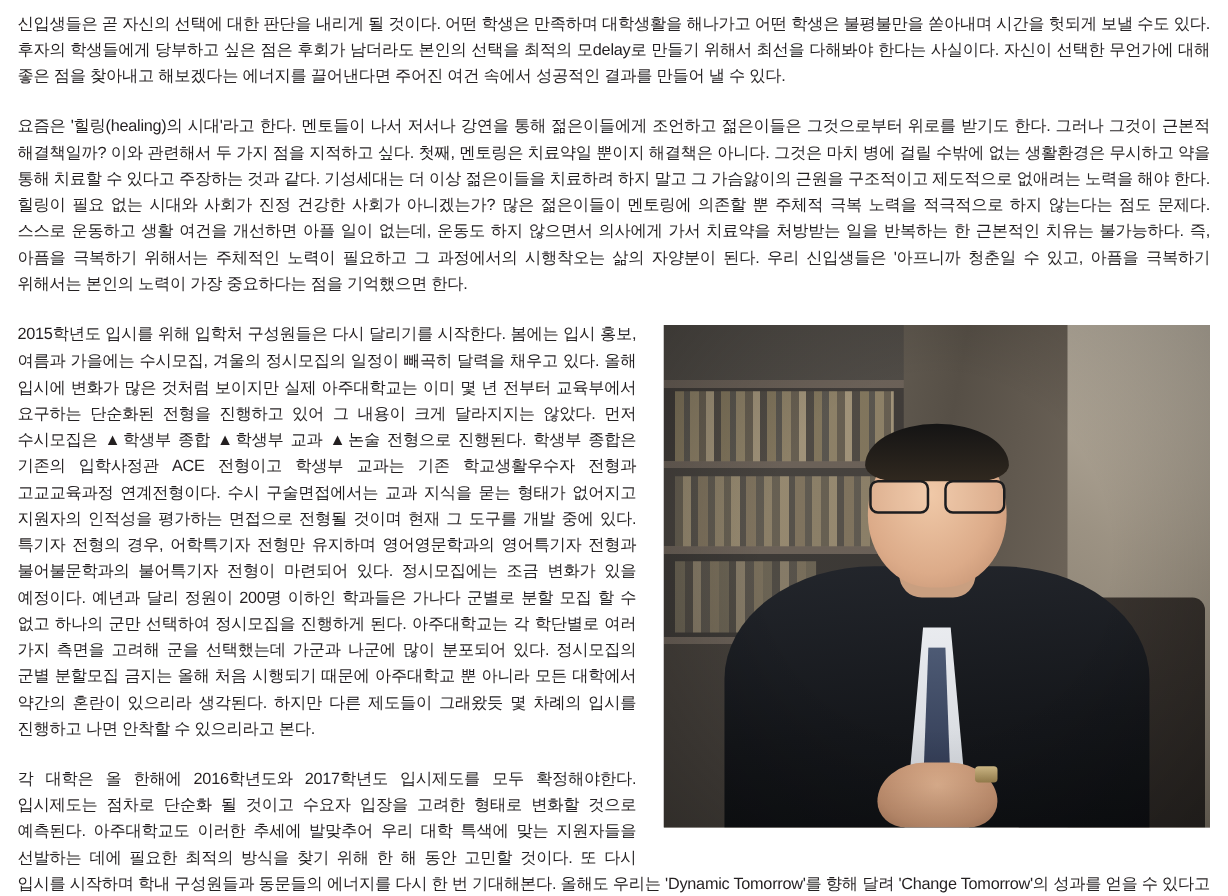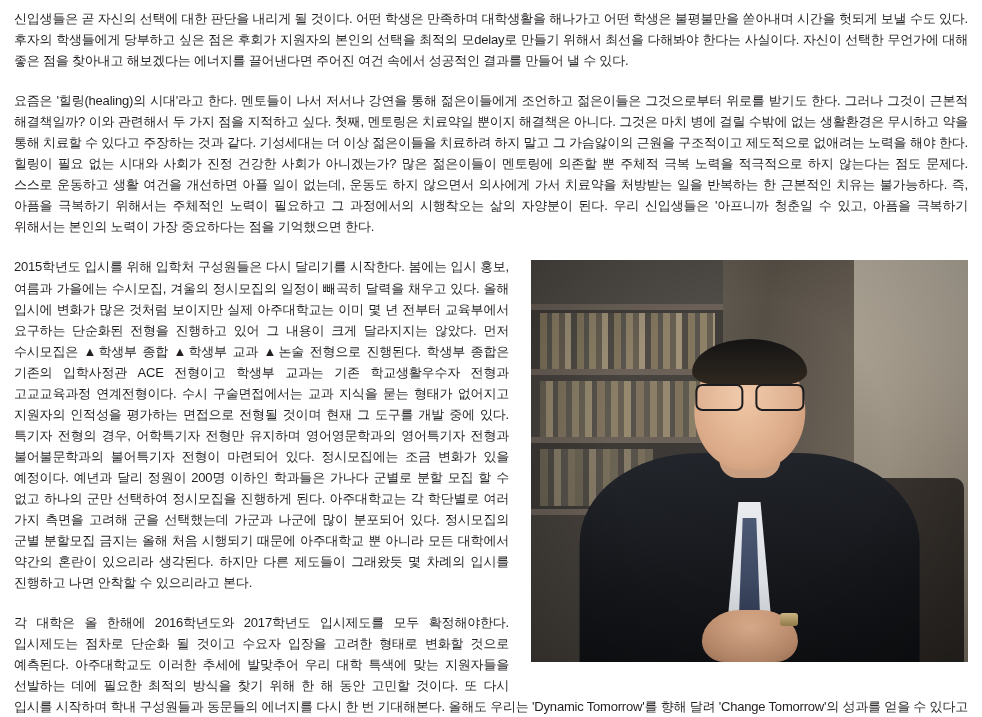--- a/index.html
+++ b/index.html
@@ -232,21 +232,21 @@
     position: absolute;
     inset: 0;
     background: radial-gradient(ellipse at 50% 45%, rgba(0,0,0,0) 45%, rgba(0,0,0,0.30) 100%);
   }
 </style>
 </head>
 <body>
 
 <div class="page">
 
-  <p class="para">신입생들은 곧 자신의 선택에 대한 판단을 내리게 될 것이다. 어떤 학생은 만족하며 대학생활을 해나가고 어떤 학생은 불평불만을 쏟아내며 시간을 헛되게 보낼 수도 있다. 후자의 학생들에게 당부하고 싶은 점은 후회가 지원자의 본인의 선택을 최적의 모delay로 만들기 위해서 최선을 다해봐야 한다는 사실이다. 자신이 선택한 무언가에 대해 좋은 점을 찾아내고 해보겠다는 에너지를 끌어낸다면 주어진 여건 속에서 성공적인 결과를 만들어 낼 수 있다.</p>
+  <p class="para">신입생들은 곧 자신의 선택에 대한 판단을 내리게 될 것이다. 어떤 학생은 만족하며 대학생활을 해나가고 어떤 학생은 불평불만을 쏟아내며 시간을 헛되게 보낼 수도 있다. 후자의 학생들에게 당부하고 싶은 점은 후회가 남더라도 본인의 선택을 최적의 모delay로 만들기 위해서 최선을 다해봐야 한다는 사실이다. 자신이 선택한 무언가에 대해 좋은 점을 찾아내고 해보겠다는 에너지를 끌어낸다면 주어진 여건 속에서 성공적인 결과를 만들어 낼 수 있다.</p>
 
   <p class="para">요즘은 '힐링(healing)의 시대'라고 한다. 멘토들이 나서 저서나 강연을 통해 젊은이들에게 조언하고 젊은이들은 그것으로부터 위로를 받기도 한다. 그러나 그것이 근본적 해결책일까? 이와 관련해서 두 가지 점을 지적하고 싶다. 첫째, 멘토링은 치료약일 뿐이지 해결책은 아니다. 그것은 마치 병에 걸릴 수밖에 없는 생활환경은 무시하고 약을 통해 치료할 수 있다고 주장하는 것과 같다. 기성세대는 더 이상 젊은이들을 치료하려 하지 말고 그 가슴앓이의 근원을 구조적이고 제도적으로 없애려는 노력을 해야 한다. 힐링이 필요 없는 시대와 사회가 진정 건강한 사회가 아니겠는가? 많은 젊은이들이 멘토링에 의존할 뿐 주체적 극복 노력을 적극적으로 하지 않는다는 점도 문제다. 스스로 운동하고 생활 여건을 개선하면 아플 일이 없는데, 운동도 하지 않으면서 의사에게 가서 치료약을 처방받는 일을 반복하는 한 근본적인 치유는 불가능하다. 즉, 아픔을 극복하기 위해서는 주체적인 노력이 필요하고 그 과정에서의 시행착오는 삶의 자양분이 된다. 우리 신입생들은 '아프니까 청춘일 수 있고, 아픔을 극복하기 위해서는 본인의 노력이 가장 중요하다는 점을 기억했으면 한다.</p>
 
   <div class="portrait-wrap">
 
     <figure class="portrait">
       <div class="ph-bg"></div>
       <div class="ph-shelf"></div>
       <div class="ph-books"></div>
       <div class="ph-books2"></div>

